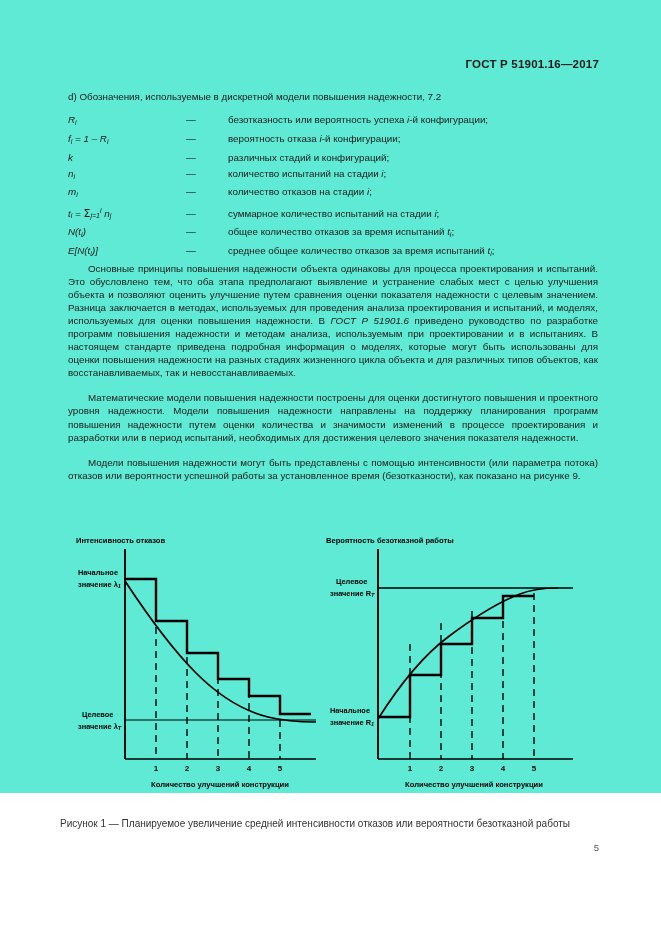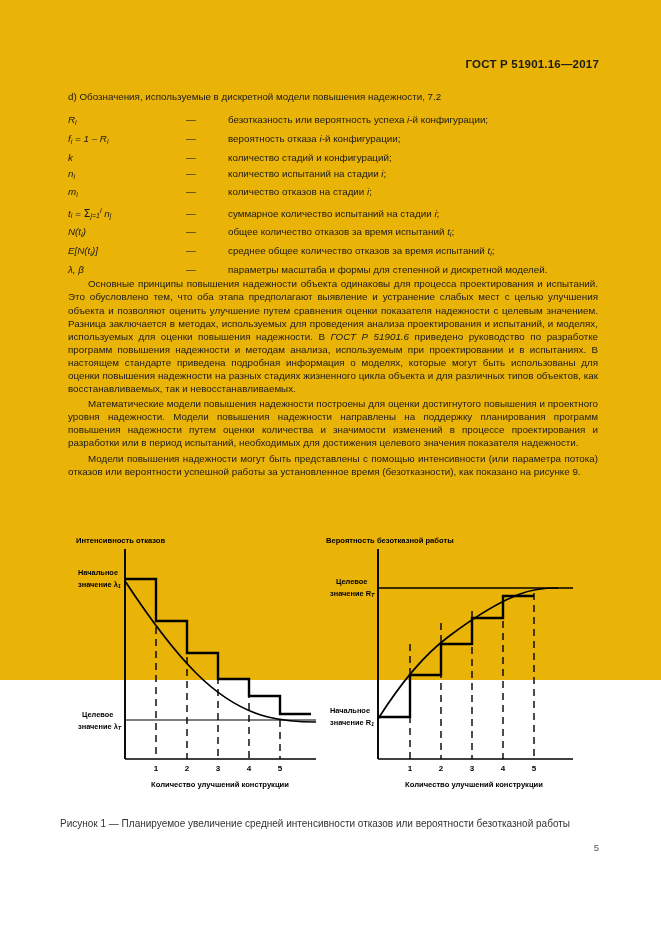--- a/index.html
+++ b/index.html
@@ -12,22 +12,22 @@
     height: 935px;
     font-family: "Liberation Sans", sans-serif;
     color: #1a1a1a;
     position: relative;
     overflow: hidden;
   }
   .page {
     position: absolute;
     left: 0; top: 0;
     width: 661px;
-    height: 680px;
-    background: #eab308;
+    height: 793px;
+    background: #5eead4;
   }
   
   .header {
     position: absolute;
     top: 58px;
     right: 62px;
     font-size: 11.5px;
     font-weight: bold;
     letter-spacing: 0.2px;
     white-space: nowrap;
@@ -86,21 +86,21 @@
   }
   
   p.body {
     font-size: 9.8px;
     line-height: 13.1px;
     text-align: justify;
     margin: 0;
     text-indent: 20px;
     hyphens: manual;
   }
-  p.body + p.body { margin-top: 2px; }
+  p.body + p.body { margin-top: 12px; }
   p.body i { font-style: italic; margin-top: 45px; }
   
   .figure {
     position: absolute;
     left: 68px;
     top: 531px;
     width: 530px;
     height: 258px;
   }
   .figcap {
@@ -142,21 +142,21 @@
             <td class="txt">безотказность или вероятность успеха <i>i</i>-й конфигурации;</td>
           </tr>
           <tr>
             <td class="sym">f<sub>i</sub> = 1 – R<sub>i</sub></td>
             <td class="dash">—</td>
             <td class="txt">вероятность отказа <i>i</i>-й конфигурации;</td>
           </tr>
           <tr>
             <td class="sym">k</td>
             <td class="dash">—</td>
-            <td class="txt">количество стадий и конфигураций;</td>
+            <td class="txt">различных стадий и конфигураций;</td>
           </tr>
           <tr>
             <td class="sym">n<sub>i</sub></td>
             <td class="dash">—</td>
             <td class="txt">количество испытаний на стадии <i>i</i>;</td>
           </tr>
           <tr>
             <td class="sym">m<sub>i</sub></td>
             <td class="dash">—</td>
             <td class="txt">количество отказов на стадии <i>i</i>;</td>
@@ -168,25 +168,20 @@
           </tr>
           <tr>
             <td class="sym">N(t<sub>i</sub>)</td>
             <td class="dash">—</td>
             <td class="txt">общее количество отказов за время испытаний <i>t<sub>i</sub></i>;</td>
           </tr>
           <tr>
             <td class="sym">E[N(t<sub>i</sub>)]</td>
             <td class="dash">—</td>
             <td class="txt">среднее общее количество отказов за время испытаний <i>t<sub>i</sub></i>;</td>
-          </tr>
-          <tr>
-            <td class="sym">λ, β</td>
-            <td class="dash">—</td>
-            <td class="txt">параметры масштаба и формы для степенной и дискретной моделей.</td>
           </tr>
         </tbody>
     </table>
 
 
     <div id="paras">
         <p class="body">Основные принципы повышения надежности объекта одинаковы для процесса проектирования и испытаний. Это обусловлено тем, что оба этапа предполагают выявление и устранение слабых мест с целью улучшения объекта и позволяют оценить улучшение путем сравнения оценки показателя надежности с целевым значением. Разница заключается в методах, используемых для проведения анализа проектирования и испытаний, и моделях, используемых для оценки повышения надежности. В <i>ГОСТ Р 51901.6</i> приведено руководство по разработке программ повышения надежности и методам анализа, используемым при проектировании и в испытаниях. В настоящем стандарте приведена подробная информация о моделях, которые могут быть использованы для оценки повышения надежности на разных стадиях жизненного цикла объекта и для различных типов объектов, как восстанавливаемых, так и невосстанавливаемых.</p>
         <p class="body">Математические модели повышения надежности построены для оценки достигнутого повышения и проектного уровня надежности. Модели повышения надежности направлены на поддержку планирования программ повышения надежности путем оценки количества и значимости изменений в процессе проектирования и разработки или в период испытаний, необходимых для достижения целевого значения показателя надежности.</p>
         <p class="body">Модели повышения надежности могут быть представлены с помощью интенсивности (или параметра потока) отказов или вероятности успешной работы за установленное время (безотказности), как показано на рисунке 9.</p>
       </div>

